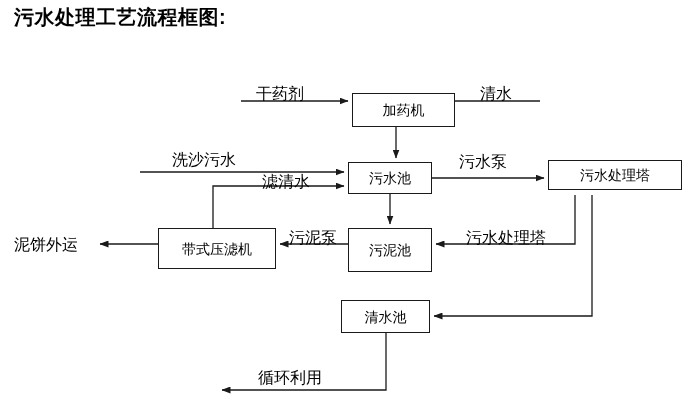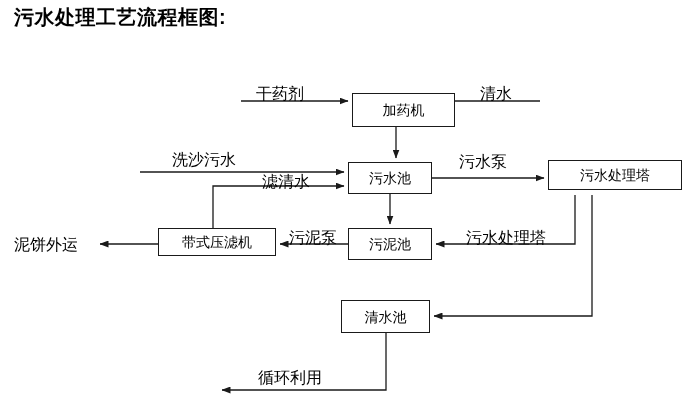--- a/index.html
+++ b/index.html
@@ -109,25 +109,25 @@
   </div>
 
   <div class="node" style="left:348px; top:162px; width:84px; height:32px;">
     <span>污水池</span>
   </div>
 
   <div class="node" style="left:548px; top:160px; width:134px; height:30px;">
     <span>污水处理塔</span>
   </div>
 
-  <div class="node" style="left:158px; top:228px; width:118px; height:28px;">
+  <div class="node" style="left:158px; top:228px; width:118px; height:41px;">
     <span>带式压滤机</span>
   </div>
 
-  <div class="node" style="left:348px; top:228px; width:84px; height:32px;">
+  <div class="node" style="left:348px; top:228px; width:84px; height:44px;">
     <span>污泥池</span>
   </div>
 
   <div class="node" style="left:341px; top:300px; width:89px; height:33px;text-align:right;">
     <span>清水池</span>
   </div>
 
   <div class="ext-label" style="left:256px; top:84px;">干药剂</div>
 
   <div class="ext-label" style="left:480px; top:84px;">清水</div>

